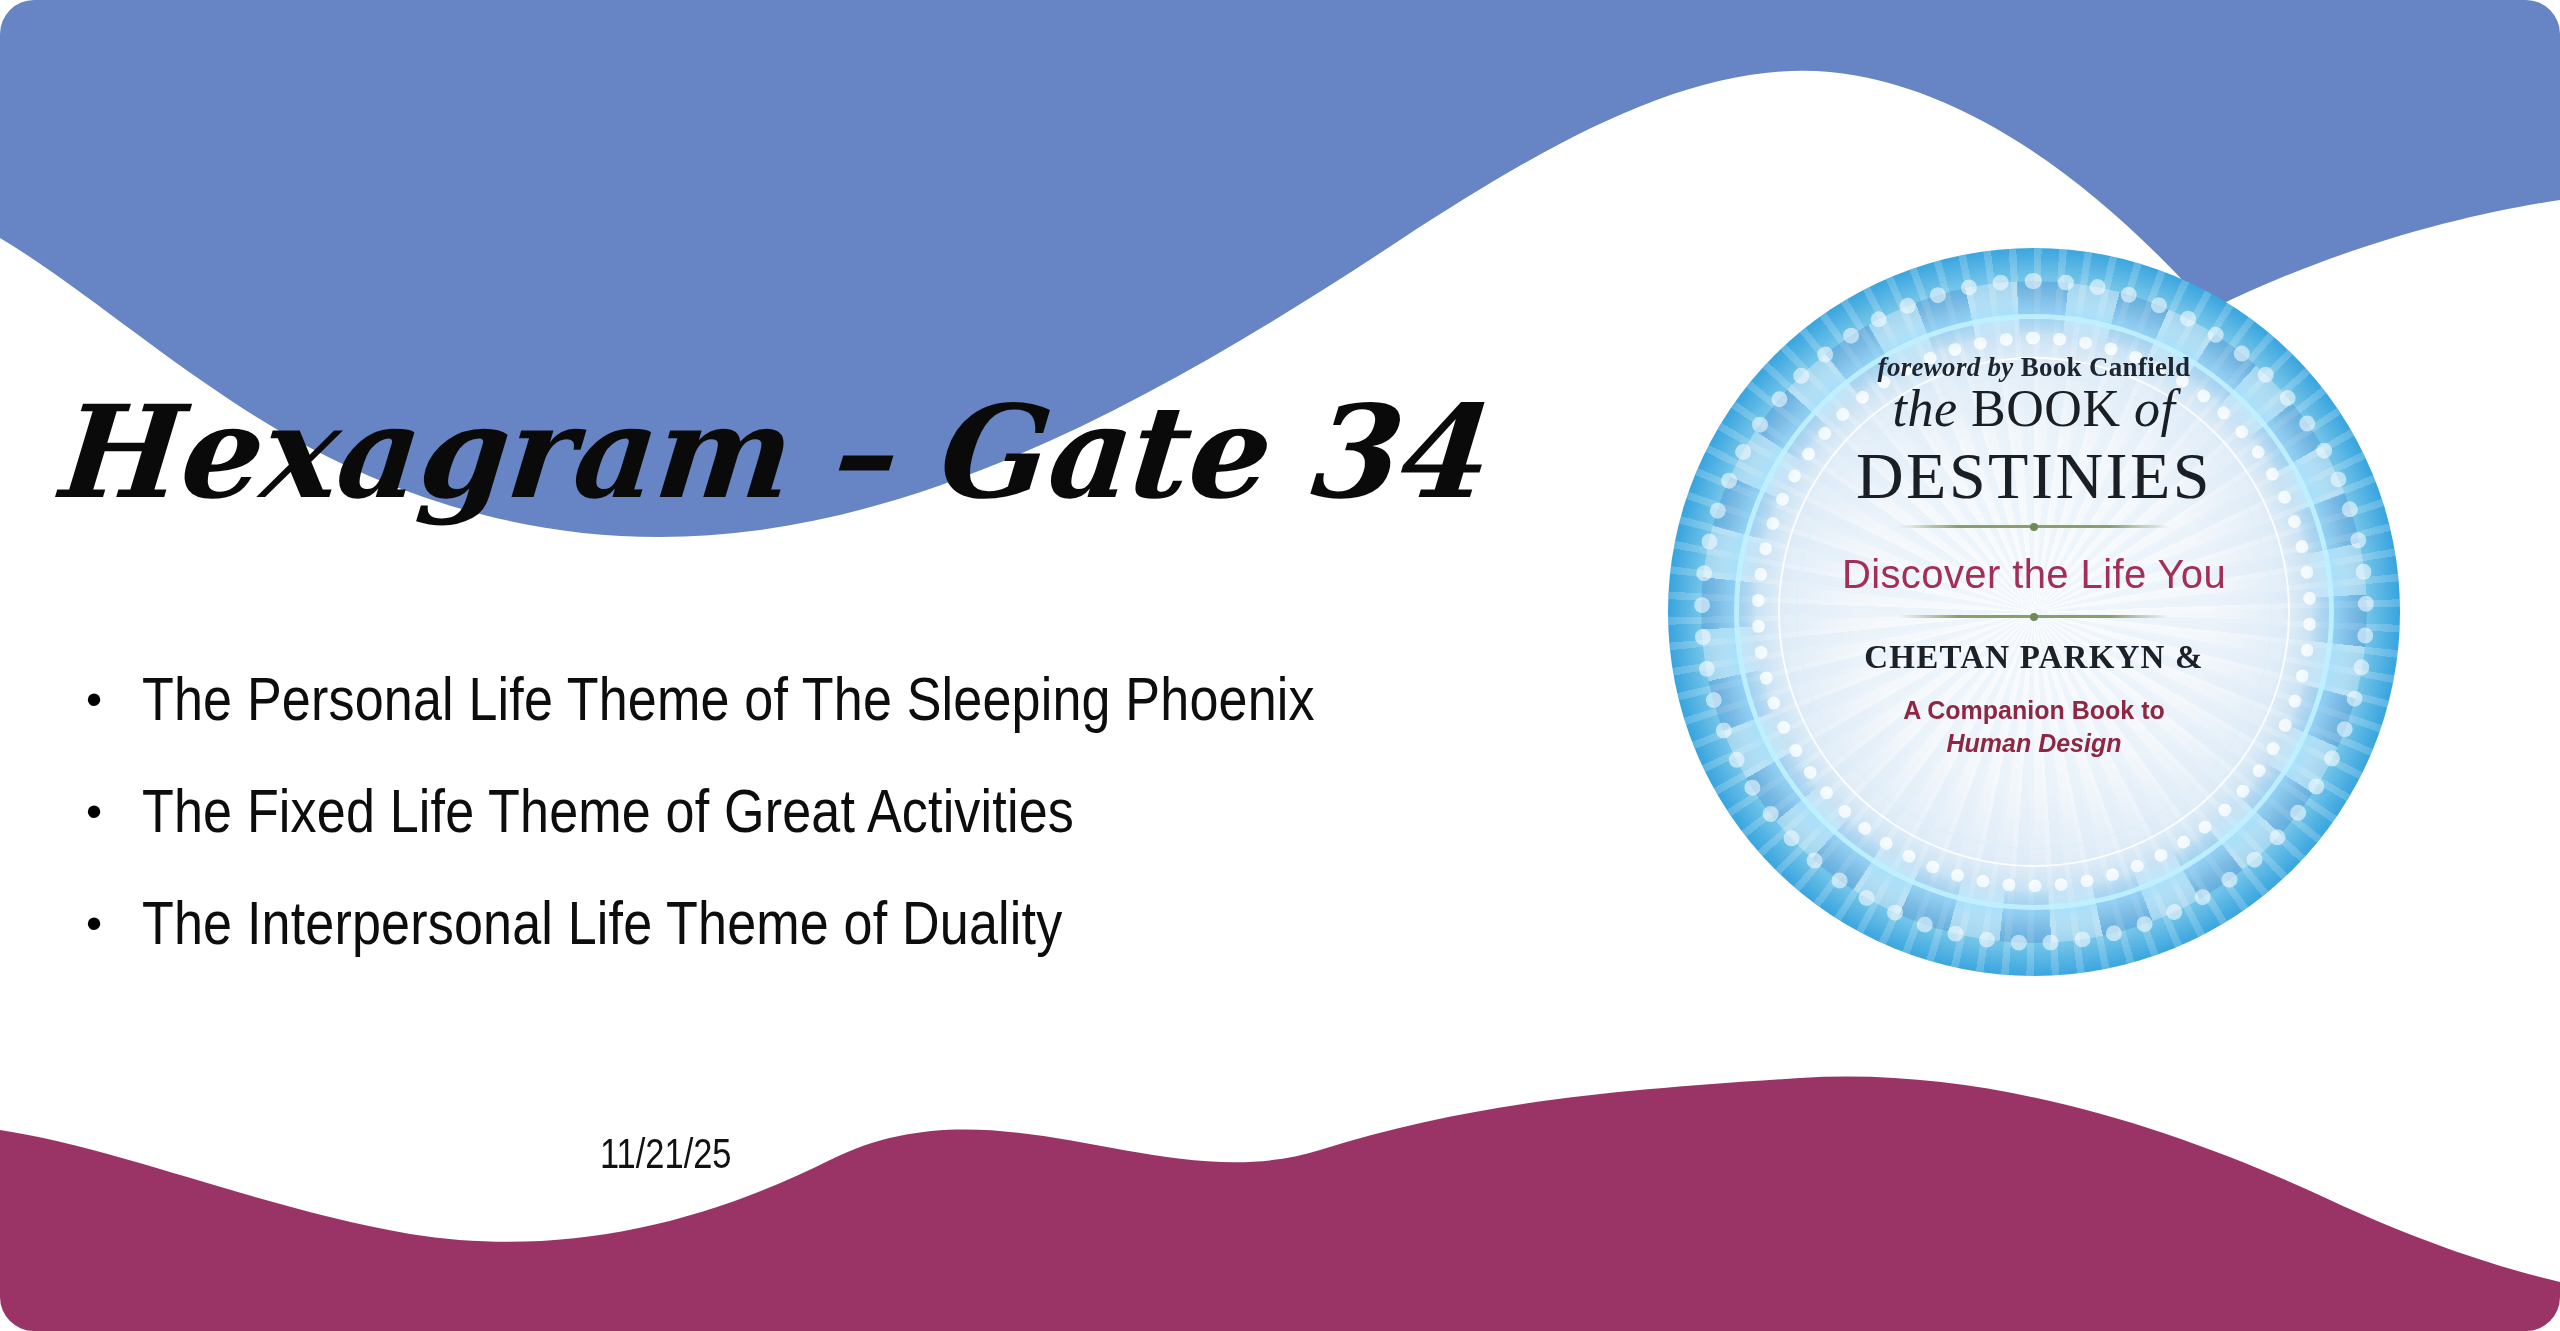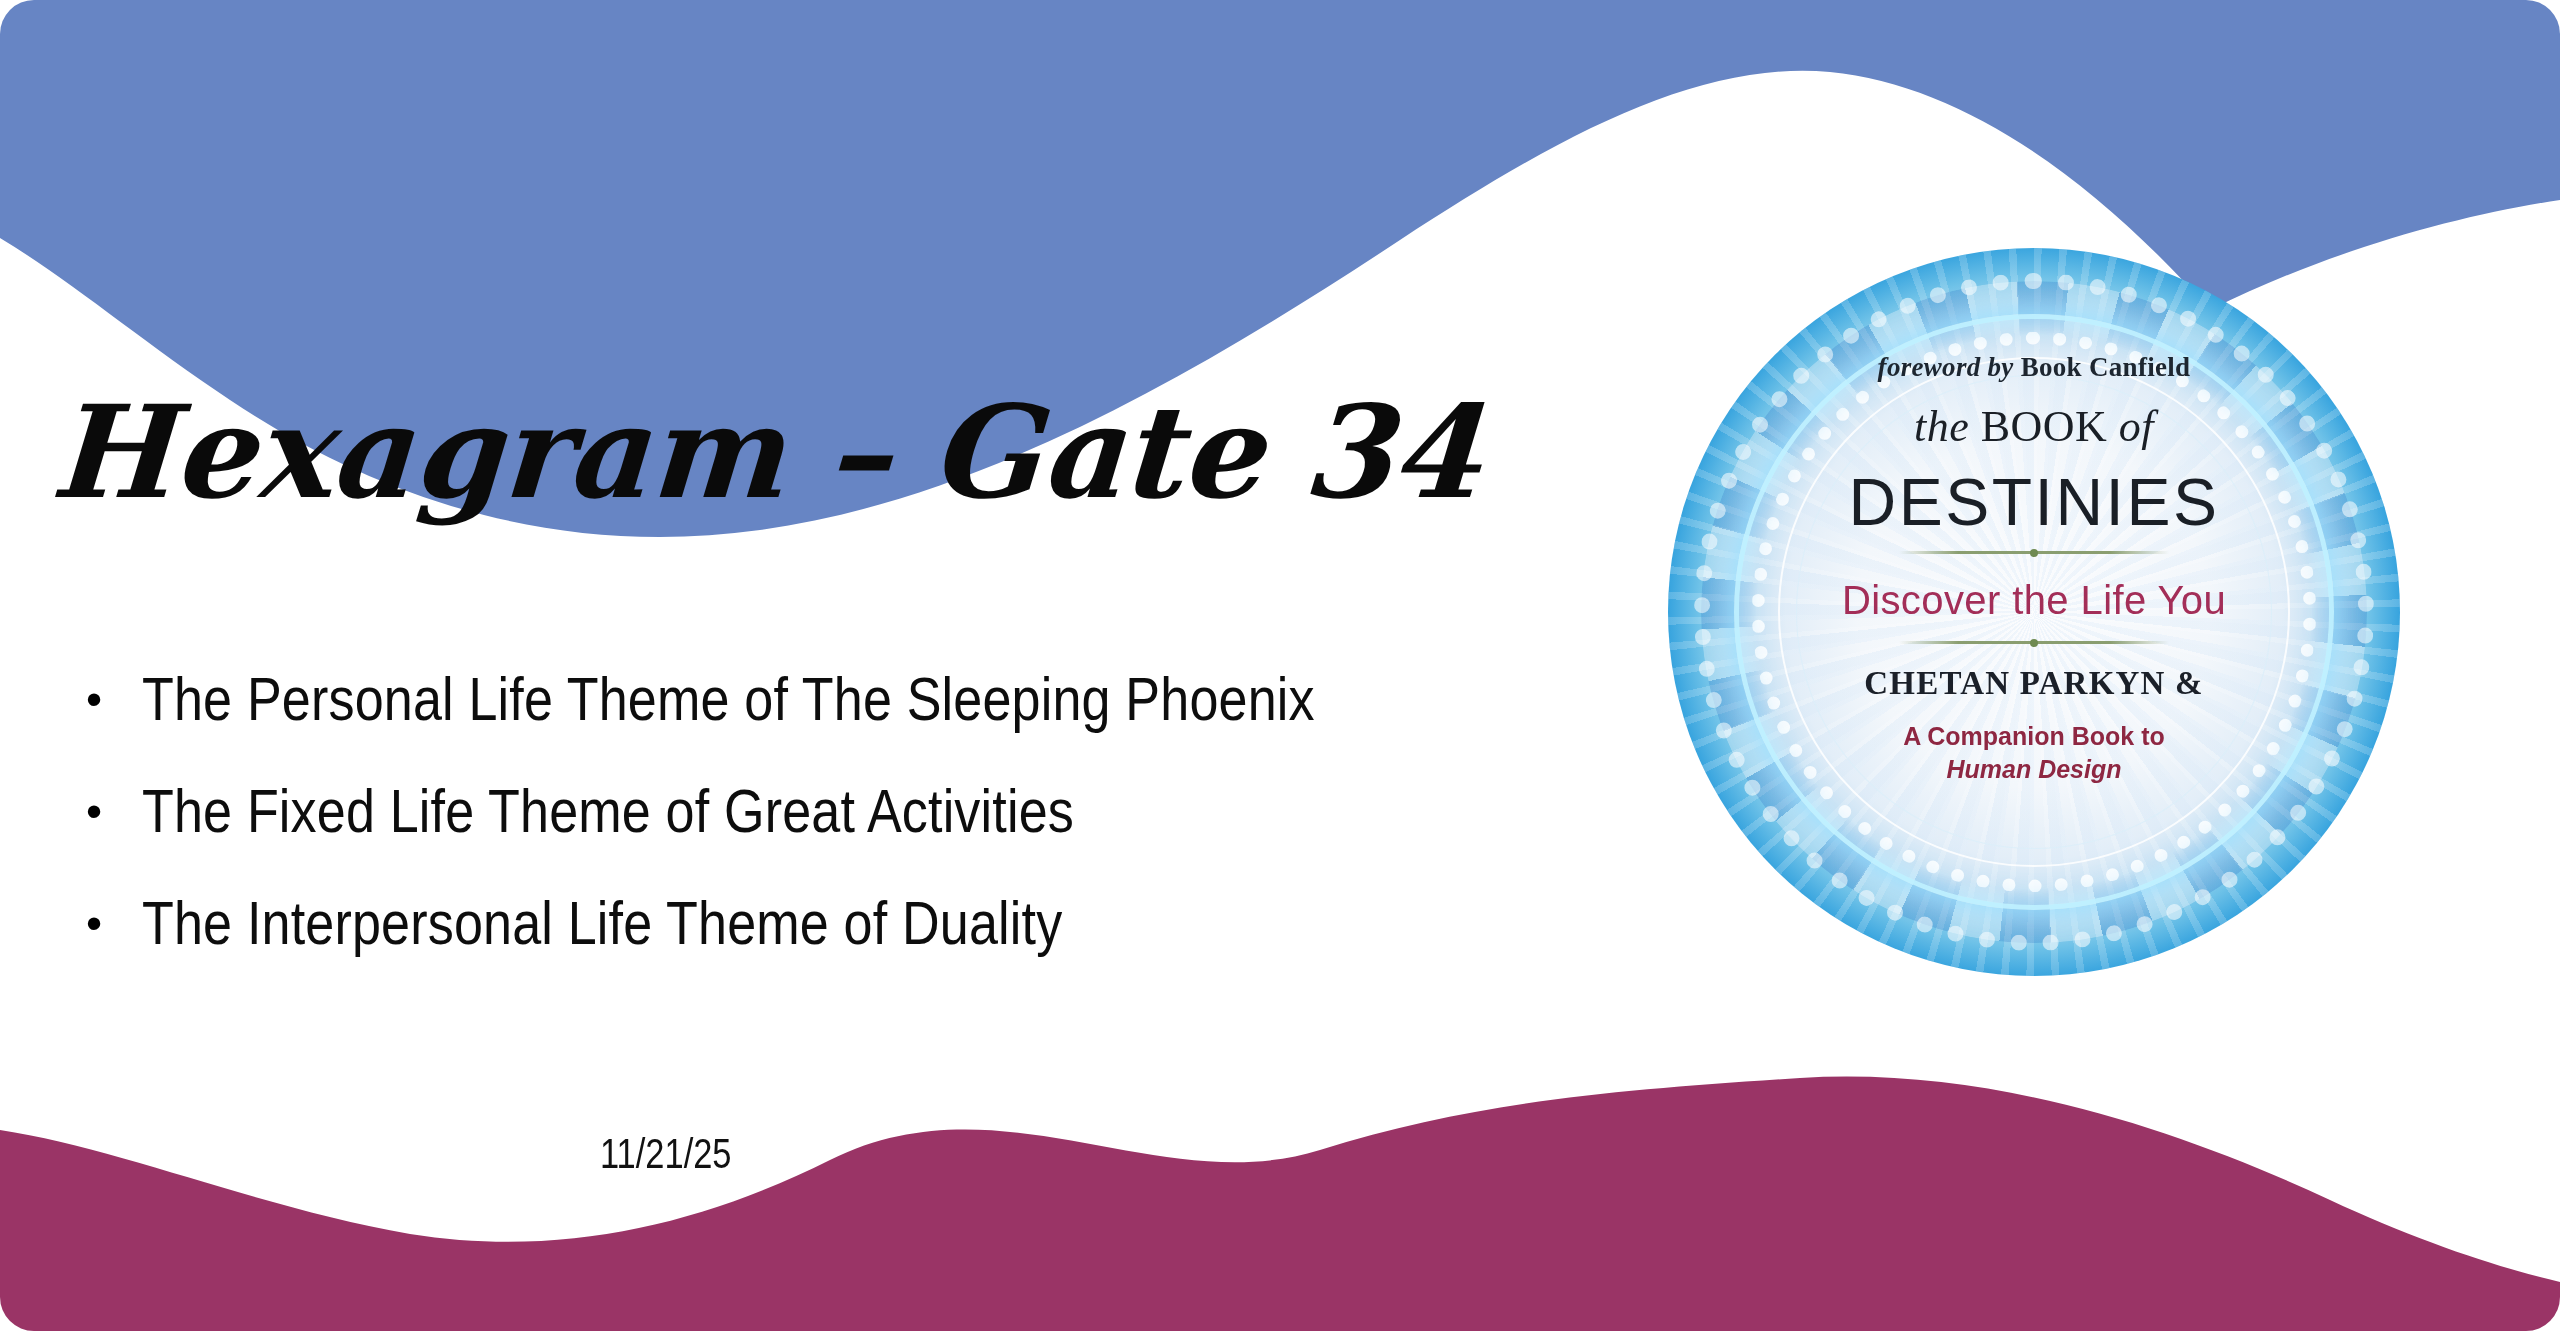--- a/index.html
+++ b/index.html
@@ -187,31 +187,30 @@
   .cover-foreword {
     margin-top: 104px;
     font-family: "Liberation Serif", "DejaVu Serif", serif;
     font-size: 27px;
     color: #1d2630;
     letter-spacing: 0.3px;
   }
   .cover-foreword .it { font-style: italic; font-weight: 700; }
   .cover-foreword .rm { font-weight: 600; }
   .cover-title-1 {
-    margin-top: 22px;
     font-family: "Liberation Serif", "DejaVu Serif", serif;
-    font-size: 44px;
+    font-size: 52px;
     line-height: 1.0;
     color: #1a1f26;
     letter-spacing: 0.5px;
   }
   .cover-title-1 .it { font-style: italic; }
   .cover-title-2 {
-    margin-top: 20px;
-    font-family: Liberation Sans, sans-serif;
+    margin-top: 8px;
+    font-family: Liberation Serif, serif;
     font-size: 66px;
     line-height: 1.0;
     color: #1a1f26;
     letter-spacing: 2.5px;
   }
   .cover-rule {
     margin-top: 16px;
     width: 270px;
     height: 3px;
     background: linear-gradient(to right, rgba(138,158,112,0) 0%, #8a9e70 22%, #8a9e70 78%, rgba(138,158,112,0) 100%);

